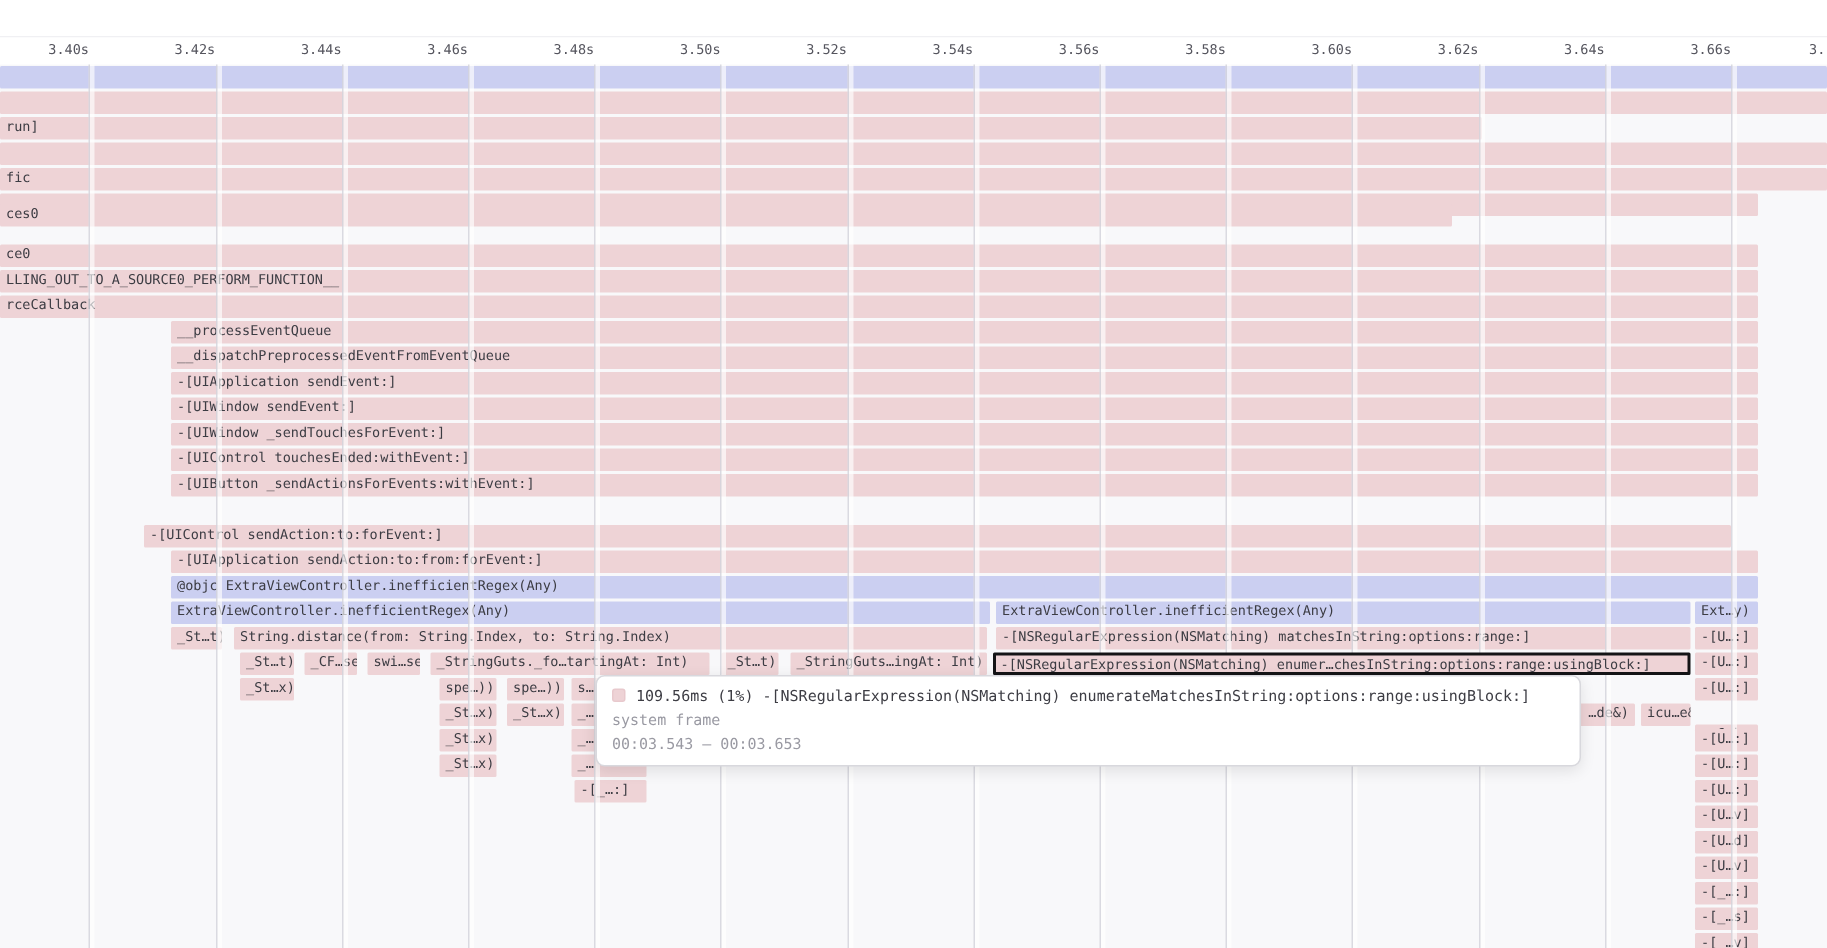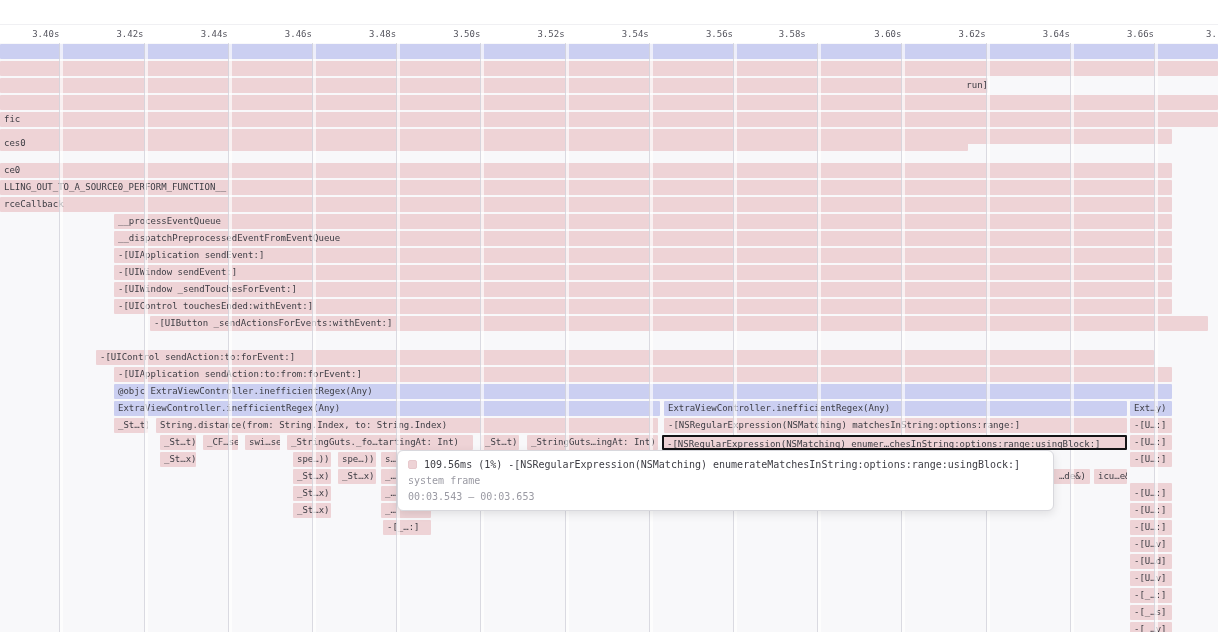--- a/index.html
+++ b/index.html
@@ -40,21 +40,21 @@
   <div class="ruler" id="ruler">
       <div class="tick-label" style="left: 9.3px; top: 4px;">3.40s</div>
       <div class="tick-label" style="left: 93.51px; top: 4px;">3.42s</div>
       <div class="tick-label" style="left: 177.72px; top: 4px;">3.44s</div>
       <div class="tick-label" style="left: 261.93px; top: 4px;">3.46s</div>
       <div class="tick-label" style="left: 346.14px; top: 4px;">3.48s</div>
       <div class="tick-label" style="left: 430.35px; top: 4px;">3.50s</div>
       <div class="tick-label" style="left: 514.56px; top: 4px;">3.52s</div>
       <div class="tick-label" style="left: 598.77px; top: 4px;">3.54s</div>
       <div class="tick-label" style="left: 682.98px; top: 4px;">3.56s</div>
-      <div class="tick-label" style="left: 767.19px; top: 4px; text-align: center;">3.58s</div>
+      <div class="tick-label" style="left: 767.19px; top: 4px;">3.58s</div>
       <div class="tick-label" style="left: 851.4px; top: 4px;">3.60s</div>
       <div class="tick-label" style="left: 935.61px; top: 4px;">3.62s</div>
       <div class="tick-label" style="left: 1019.82px; top: 4px;">3.64s</div>
       <div class="tick-label" style="left: 1104.03px; top: 4px;">3.66s</div>
       <div class="tick-label partial" style="left: 1206px;">3.</div>
     </div>
   <div class="chart" id="chart">
       <div class="grid" style="left: 59.3px;"></div>
       <div class="grid" style="left: 143.51px;"></div>
       <div class="grid" style="left: 227.72px;"></div>
@@ -64,35 +64,35 @@
       <div class="grid" style="left: 564.56px;"></div>
       <div class="grid" style="left: 648.77px;"></div>
       <div class="grid" style="left: 732.98px;"></div>
       <div class="grid" style="left: 817.19px;"></div>
       <div class="grid" style="left: 901.4px;"></div>
       <div class="grid" style="left: 985.61px;"></div>
       <div class="grid" style="left: 1069.82px;"></div>
       <div class="grid" style="left: 1154.03px;"></div>
       <div class="bar purple" style="left: 0px; top: 44px; width: 1218px;"></div>
       <div class="bar pink" style="left: 0px; top: 61px; width: 1218px;"></div>
-      <div class="bar pink" style="left: 0px; top: 78px; width: 988px; text-align: right;">run]</div>
+      <div class="bar pink" style="left: 0px; top: 78px; width: 988px;">run]</div>
       <div class="bar pink" style="left: 0px; top: 95px; width: 1218px;"></div>
       <div class="bar pink" style="left: 0px; top: 112px; width: 1218px;">fic</div>
       <div class="bar pink" style="left: 0px; top: 129px; width: 1172px;"></div>
       <div class="bar pink" style="left: 0px; top: 136px; width: 968px;">ces0</div>
       <div class="bar pink" style="left: 0px; top: 163px; width: 1172px;">ce0</div>
       <div class="bar pink" style="left: 0px; top: 180px; width: 1172px;">LLING_OUT_TO_A_SOURCE0_PERFORM_FUNCTION__</div>
       <div class="bar pink" style="left: 0px; top: 197px; width: 1172px;">rceCallback</div>
       <div class="bar pink" style="left: 114px; top: 214px; width: 1058px;">__processEventQueue</div>
       <div class="bar pink" style="left: 114px; top: 231px; width: 1058px;">__dispatchPreprocessedEventFromEventQueue</div>
       <div class="bar pink" style="left: 114px; top: 248px; width: 1058px;">-[UIApplication sendEvent:]</div>
       <div class="bar pink" style="left: 114px; top: 265px; width: 1058px;">-[UIWindow sendEvent:]</div>
       <div class="bar pink" style="left: 114px; top: 282px; width: 1058px;">-[UIWindow _sendTouchesForEvent:]</div>
       <div class="bar pink" style="left: 114px; top: 299px; width: 1058px;">-[UIControl touchesEnded:withEvent:]</div>
-      <div class="bar pink" style="left: 114px; top: 316px; width: 1058px; margin-left: 36px;">-[UIButton _sendActionsForEvents:withEvent:]</div>
+      <div class="bar pink" style="left: 114px; top: 316px; width: 1058px;">-[UIButton _sendActionsForEvents:withEvent:]</div>
       <div class="bar pink" style="left: 96px; top: 350px; width: 1058px;">-[UIControl sendAction:to:forEvent:]</div>
       <div class="bar pink" style="left: 114px; top: 367px; width: 1058px;">-[UIApplication sendAction:to:from:forEvent:]</div>
       <div class="bar purple" style="left: 114px; top: 384px; width: 1058px;">@objc ExtraViewController.inefficientRegex(Any)</div>
       <div class="bar purple" style="left: 114px; top: 401px; width: 546px;">ExtraViewController.inefficientRegex(Any)</div>
       <div class="bar purple" style="left: 664px; top: 401px; width: 463px;">ExtraViewController.inefficientRegex(Any)</div>
       <div class="bar purple" style="left: 1130px; top: 401px; width: 42px;">Ext…y)</div>
       <div class="bar pink" style="left: 114px; top: 418px; width: 34px;">_St…t)</div>
       <div class="bar pink" style="left: 156px; top: 418px; width: 502px;">String.distance(from: String.Index, to: String.Index)</div>
       <div class="bar pink" style="left: 664px; top: 418px; width: 463px;">-[NSRegularExpression(NSMatching) matchesInString:options:range:]</div>
       <div class="bar pink" style="left: 1130px; top: 418px; width: 42px;">-[U…:]</div>

